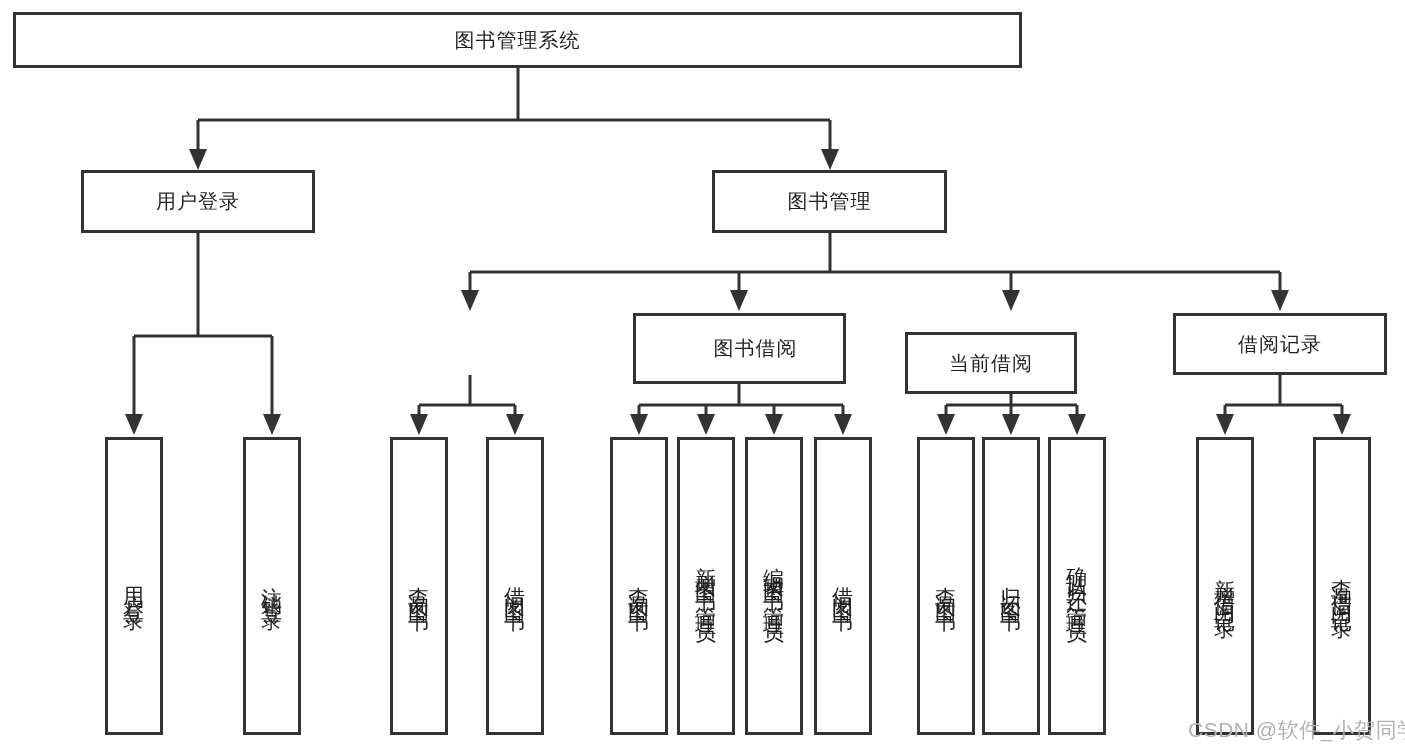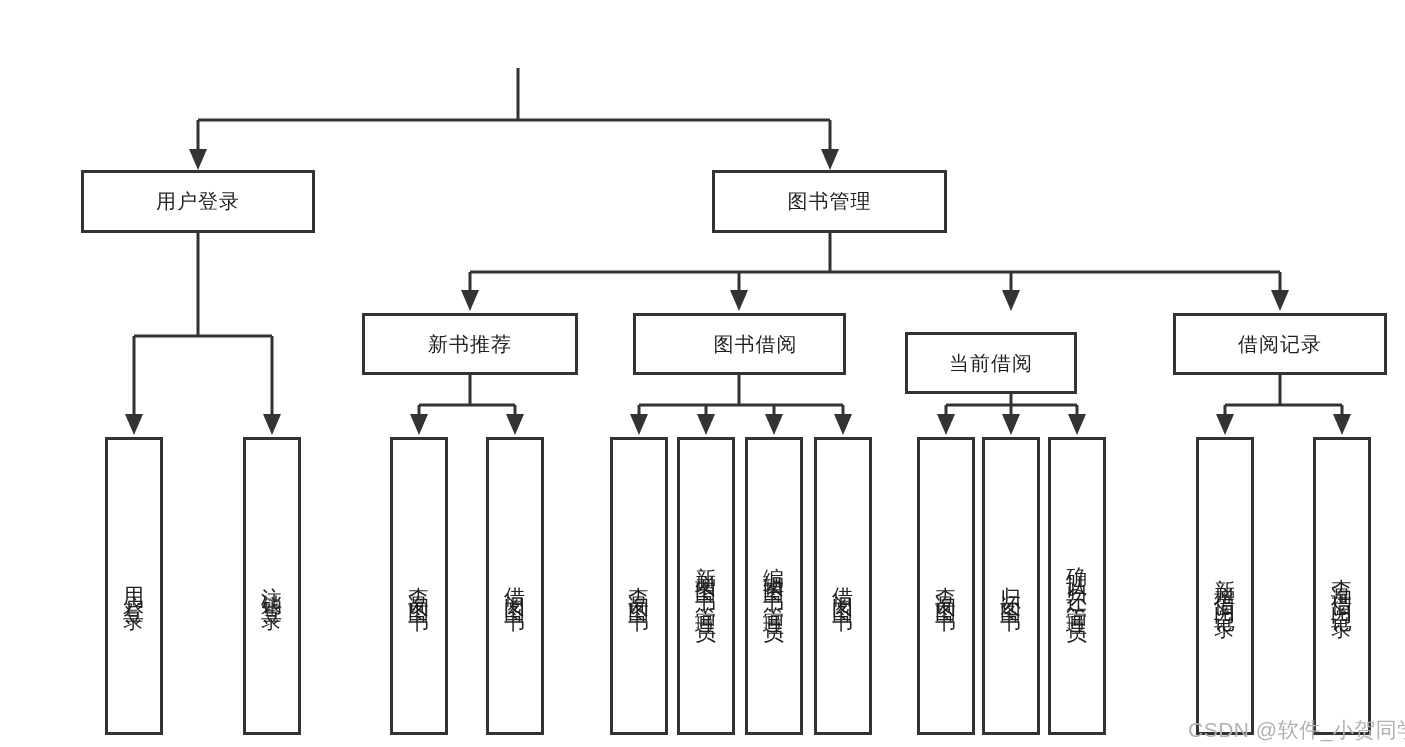--- a/index.html
+++ b/index.html
@@ -36,21 +36,21 @@
     text-orientation: mixed;
     letter-spacing: 8px;
     font-size: 21px;
     line-height: 1;
   }
   
   #b-root    { left: 13px;   top: 12px;  width: 1009px; height: 56px; }
   #b-login   { left: 81px;   top: 170px; width: 234px;  height: 63px; }
   #b-mgmt    { left: 712px;  top: 170px; width: 235px;  height: 63px; font-family: Liberation Serif, serif; }
   #b-rec     { left: 362px;  top: 313px; width: 216px;  height: 62px; }
-  #b-borrow  { left: 633px;  top: 313px; width: 213px;  height: 62px; padding-left: 32px; }
+  #b-borrow  { left: 633px;  top: 313px; width: 213px;  height: 71px; padding-left: 32px; }
   #b-current { left: 905px;  top: 332px; width: 172px;  height: 62px; }
   #b-records { left: 1173px; top: 313px; width: 214px;  height: 62px; }
   .leaf { top: 437px; width: 58px; height: 298px; }
   #l-1  { left: 105px; }
   #l-2  { left: 243px; }
   #l-3  { left: 390px; }
   #l-4  { left: 486px; }
   #l-5  { left: 610px; }
   #l-6  { left: 677px; }
   #l-7  { left: 745px; }
@@ -109,25 +109,25 @@
       <polygon points="765,414 783,414 774,435"></polygon>
       <polygon points="834,414 852,414 843,435"></polygon>
       <polygon points="937,414 955,414 946,435"></polygon>
       <polygon points="1002,414 1020,414 1011,435"></polygon>
       <polygon points="1068,414 1086,414 1077,435"></polygon>
       <polygon points="1216,414 1234,414 1225,435"></polygon>
       <polygon points="1333,414 1351,414 1342,435"></polygon>
     </g>
   </svg>
 
+  <div class="box" id="b-root">图书管理系统</div>
 
   <div class="box" id="b-login">用户登录</div>
   <div class="box" id="b-mgmt">图书管理</div>
 
-  <div class="box" id="b-rec">新书推荐</div>
   <div class="box" id="b-borrow">图书借阅</div>
   <div class="box" id="b-current">当前借阅</div>
   <div class="box" id="b-records">借阅记录</div>
 
   <div class="box leaf" id="l-1">
     <span>用户登录</span>
     </div>
   <div class="box leaf" id="l-2">
     <span>注销登录</span>
     </div>

